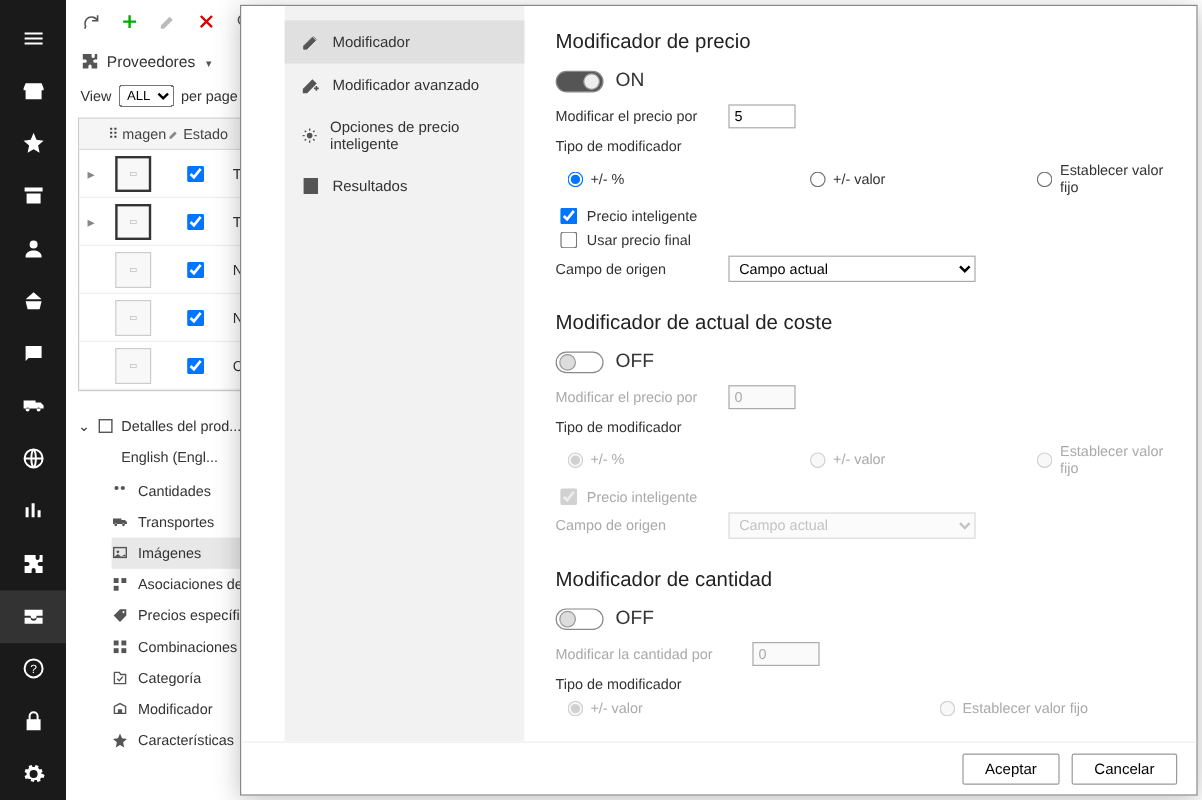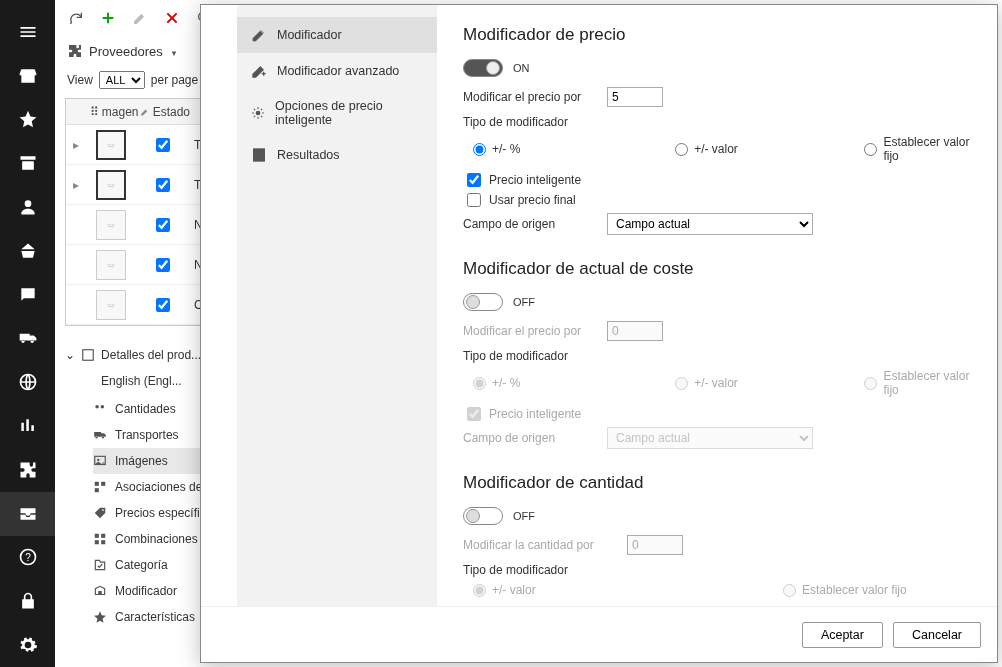--- a/index.html
+++ b/index.html
@@ -64,21 +64,21 @@
 .modal-content { flex: 1; padding: 20px 26px 10px 26px; overflow-y: auto; font-size: 12.5px; color: #333; }
 .section-title { font-size: 17px; color: #222; margin-bottom: 14px; font-weight: 400; }
 
 .toggle { display: inline-flex; align-items: center; gap: 10px; margin-bottom: 10px; }
 .toggle-pill { width: 40px; height: 18px; border-radius: 10px; position: relative; cursor: pointer; border:1px solid #888;}
 .toggle-pill.on { background: #555; }
 .toggle-pill.off { background: #fff; }
 .toggle-knob { width: 14px; height: 14px; border-radius: 50%; background: #fff; position: absolute; top: 1px; border:1px solid #999;}
 .toggle-pill.on .toggle-knob { right: 2px; background:#eee;}
 .toggle-pill.off .toggle-knob { left: 2px; background:#ddd;}
-.toggle-label { font-size: 11px; }
+.toggle-label { font-size: 16px; }
 
 .form-row { display: flex; align-items: center; gap: 14px; margin-bottom: 8px; }
 .form-row .lbl { width: 130px; font-size: 12px; }
 .form-row input[type=number], .spinner { width: 56px; height: 20px; border: 1px solid #aaa; font-size: 12px; padding: 0 4px; }
 .sub-label { font-size: 12px; margin-bottom: 6px; }
 
 .radio-row { display: flex; gap: 60px; margin-bottom: 10px; padding-left: 10px; align-items:center;}
 .radio-opt { display: flex; align-items: center; gap: 6px; font-size: 12px; }
 .radio-opt input { margin: 0; }
 .radio-row.wide { justify-content: flex-start; }
@@ -88,21 +88,21 @@
 .check-row { display: flex; align-items: center; gap: 8px; font-size: 12px; margin-bottom: 6px; padding-left: 4px;}
 
 .select-row { display: flex; align-items: center; gap: 14px; margin-bottom: 24px; }
 .select-row .lbl { width: 130px; font-size: 12px; }
 .select-row select { width: 206px; height: 22px; border: 1px solid #aaa; font-size: 12px; background:#fff; padding:0 4px;}
 
 .disabled { color: #aaa; }
 .disabled input, .disabled select { color: #aaa; border-color: #ccc; background:#fafafa;}
 .disabled .radio-opt { color: #aaa; }
 
-.modal-footer { height: 56px; display: flex; justify-content: flex-end; align-items: center; gap: 10px; padding: 0 16px; border-top: 1px solid #eee; }
+.modal-footer { height: 44px; display: flex; justify-content: flex-end; align-items: center; gap: 10px; padding: 0 16px; border-top: 1px solid #eee; }
 .btn { padding: 5px 18px; border: 1px solid #999; background: #fff; font-size: 12.5px; cursor: pointer; border-radius: 2px; }
 
 .caret-down::after { content: "▾"; font-size: 9px; margin-left: 3px; color: #555; }
 </style>
 </head>
 <body>
 
 <div class="dark-sidebar">
   <div class="sb-icon">
       <svg viewBox="0 0 24 24">

